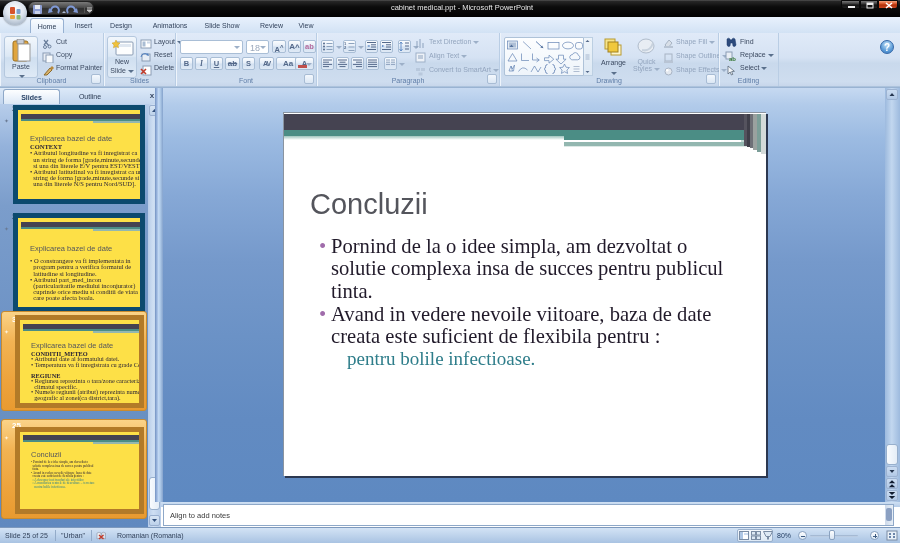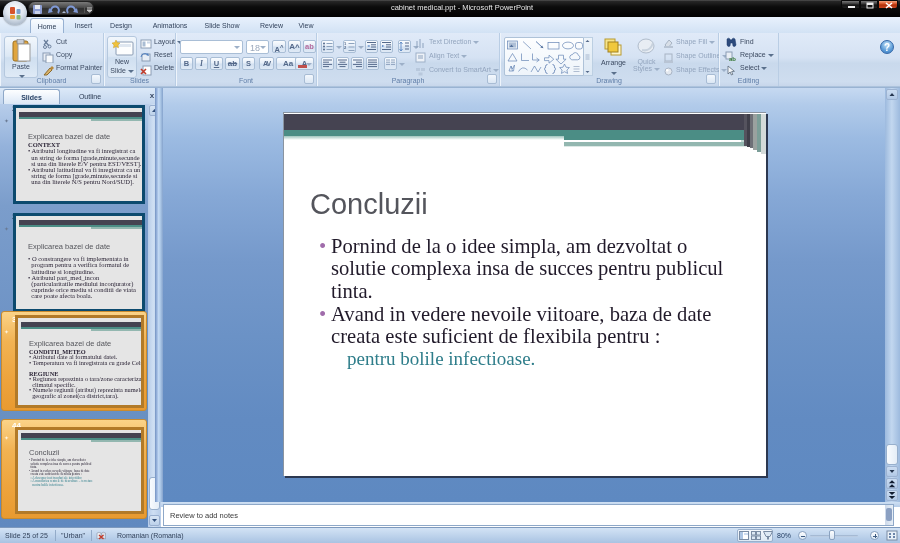--- a/index.html
+++ b/index.html
@@ -25,21 +25,21 @@
 .btxt{font-size:7px;color:#3c4a61;white-space:nowrap}
 .gtxt{font-size:7px;color:#93a5be;white-space:nowrap}
 .dd{display:inline-block;width:0;height:0;border-left:3px solid transparent;border-right:3px solid transparent;border-top:3px solid #5a708c;vertical-align:middle}
 .ddg{display:inline-block;width:0;height:0;border-left:3px solid transparent;border-right:3px solid transparent;border-top:3px solid #9db0c8;vertical-align:middle}
 .sbtn{position:absolute;width:13px;height:13px;border:1px solid #a9bed6;border-radius:2px;background:linear-gradient(#fbfdff,#e6eef8 45%,#d3e1f1 55%,#e0eaf6);font-weight:bold;font-size:7.5px;color:#54698a;text-align:center;line-height:12px}
 
 #panel{position:absolute;left:0;top:88px;width:161px;height:439px;background:#bed2ec}
 #paneltabs{position:absolute;left:0;top:0;width:161px;height:16px;background:linear-gradient(#dce9f8,#c3d6ee)}
 #panelbody{position:absolute;left:0;top:16px;width:161px;height:423px;background:linear-gradient(#b7cdea 0%,#94b2db 10%,#7b9dcb 24%,#6f94c6 50%,#6890c2 75%,#6089bf 100%)}
 .pscroll{position:absolute;right:0;top:16px;width:13px;height:423px;background:linear-gradient(90deg,#b7cce8,#cfdff3 40%,#b7cce8)}
-.thumbwrap{position:absolute;left:13px;width:132px;height:99px;background:#e5e5e5;border:3px solid #0c4a6e;overflow:hidden}
+.thumbwrap{position:absolute;left:13px;width:132px;height:99px;background:#fde047;border:5px solid #0c4a6e;overflow:hidden}
 .tnum{position:absolute;left:1px;width:20px;font-size:8px;color:#2f3e58;text-align:right}
 
 #editor{position:absolute;left:161px;top:88px;width:724px;height:414px;background:linear-gradient(#c6d9f1 0%,#b2cbea 4%,#9cbbe2 12%,#86a8d6 26%,#7599cb 42%,#6b92c6 60%,#628bc2 80%,#5e89c1 100%)}
 #vscroll{position:absolute;left:885px;top:88px;width:15px;height:414px;background:linear-gradient(90deg,#9dbade,#c2d7ef 45%,#9dbade)}
 #slide{position:absolute;left:283px;top:112px;width:483px;height:364px;background:#fff;border-top:1px solid #8a94a0;border-left:1px solid #8a94a0;box-shadow:2px 2px 0 #2c3850}
 
 #splitter{position:absolute;left:161px;top:502px;width:739px;height:5px;background:linear-gradient(#cfe0f3,#b4cbe8)}
 #notes{position:absolute;left:163px;top:504px;width:731px;height:22px;background:#fff;border:1px solid #8ea8c8}
 #statusbar{position:absolute;left:0;top:527px;width:900px;height:16px;background:linear-gradient(#d3e3f5,#bad0ea 60%,#a9c3e2);border-top:1px solid #7d99bd}
 .stxt{position:absolute;top:4px;font-size:7px;color:#33435c;white-space:nowrap}
@@ -386,21 +386,21 @@
     <div class="abs" style="left:3px;top:4px;width:121px;height:5px;background:#454351"></div>
     <div class="abs" style="left:3px;top:9px;width:121px;height:2px;background:#4b8d85"></div>
     <div class="abs" style="left:73px;top:11px;width:51px;height:2px;background:#93b7b0"></div>
     <div class="abs" style="left:11px;top:21px;font-size:7.5px;color:#55565c">Explicarea bazei de date</div>
     <div class="abs" style="left:11px;top:31px;width:254px;font-family:'Liberation Serif',serif;font-size:12.6px;line-height:11px;color:#2a2335;transform:scale(0.5);transform-origin:0 0">
       <b>CONDITII_METEO</b><br>• Atributul date al formatului datei.<br>• Temperatura va fi inregistrata cu grade Celsius.<br><br><b>REGIUNE</b><br>• Regiunea reprezinta o tara/zone caracterizata de<br>&nbsp;&nbsp;climatul specific.<br>• Numele regiunii (atribut) reprezinta numele<br>&nbsp;&nbsp;geografic al zonei(ca district,tara).
     </div>
   </div>
 
   <div class="abs" style="left:1px;top:331px;width:146px;height:100px;border-radius:3px;background:linear-gradient(#fbd388,#f2b353 30%,#eda33c 70%,#e89a30);border:1px solid #c98b2e"></div>
-  <div class="tnum" style="top:333px;color:#fff;font-weight:bold">44</div>
+  <div class="tnum" style="top:333px;color:#fff;font-weight:bold">25</div>
   <div class="abs" style="left:4px;top:346px;width:7px;height:7px;font-size:6px;color:#fdf2dc">✦</div>
   <div class="thumbwrap" style="top:339px;left:15px;width:129px;height:87px;border-color:#b27a28">
     <div class="abs" style="left:3px;top:3px;width:121px;height:5px;background:#454351"></div>
     <div class="abs" style="left:3px;top:8px;width:121px;height:2px;background:#4b8d85"></div>
     <div class="abs" style="left:73px;top:10px;width:51px;height:2px;background:#93b7b0"></div>
     <div class="abs" style="left:11px;top:18px;font-size:7.5px;color:#55565c">Concluzii</div>
     <div class="abs" style="left:11px;top:28px;width:254px;font-family:'Liberation Serif',serif;font-size:6.4px;line-height:7px;color:#2a2335;transform:scale(0.5);transform-origin:0 0">
       • Pornind de la o idee simpla, am dezvoltat o<br>&nbsp;&nbsp;solutie complexa insa de succes pentru publicul<br>&nbsp;&nbsp;tinta.<br>• Avand in vedere nevoile viitoare, baza de date<br>&nbsp;&nbsp;creata este suficient de flexibila pentru :<br><span style="color:#2e7d8a">&nbsp;&nbsp;▫ A descoperi noi trenduri ale infectiilor;<br>&nbsp;&nbsp;▫ A monitoriza centrele de dezvoltare – cercetare<br>&nbsp;&nbsp;&nbsp;&nbsp;pentru bolile infectioase.</span>
     </div>
   </div>
@@ -468,21 +468,21 @@
     <div>solutie complexa insa de succes pentru publicul</div>
     <div>tinta.</div>
     <div style="position:relative"><span class="bul1">•</span>Avand in vedere nevoile viitoare, baza de date</div>
     <div>creata este suficient de flexibila pentru :</div>
     <div class="sub">pentru bolile infectioase.</div>
   </div>
 </div>
 
 <div id="splitter"></div>
 <div id="notes">
-    <div style="position:absolute;left:6px;top:6px;font-size:7.5px;color:#3a3a3a">Review to add notes</div>
+    <div style="position:absolute;left:6px;top:6px;font-size:7.5px;color:#3a3a3a">Align to add notes</div>
 <div style="position:absolute;right:0;top:0;width:8px;height:20px;background:linear-gradient(90deg,#cdd9ea,#e8eff7)"></div>
 <div style="position:absolute;right:1px;top:3px;width:6px;height:13px;border-radius:2px;background:#8ba0c2"></div>
   </div>
 <div id="statusbar">
   <div class="stxt" style="left:5px">Slide 25 of 25</div>
   <div class="abs" style="left:55px;top:2px;width:1px;height:11px;background:#93abc9"></div>
   <div class="stxt" style="left:61px">"Urban"</div>
   <div class="abs" style="left:91px;top:2px;width:1px;height:11px;background:#93abc9"></div>
   <svg class="abs" style="left:96px;top:3px" width="11" height="10" viewBox="0 0 11 10">
       <path d="M1 2 q2 -1.5 4 0 v6 q-2 -1.5 -4 0 z" fill="#e8ecf2" stroke="#8a96a8" stroke-width=".6"></path>

